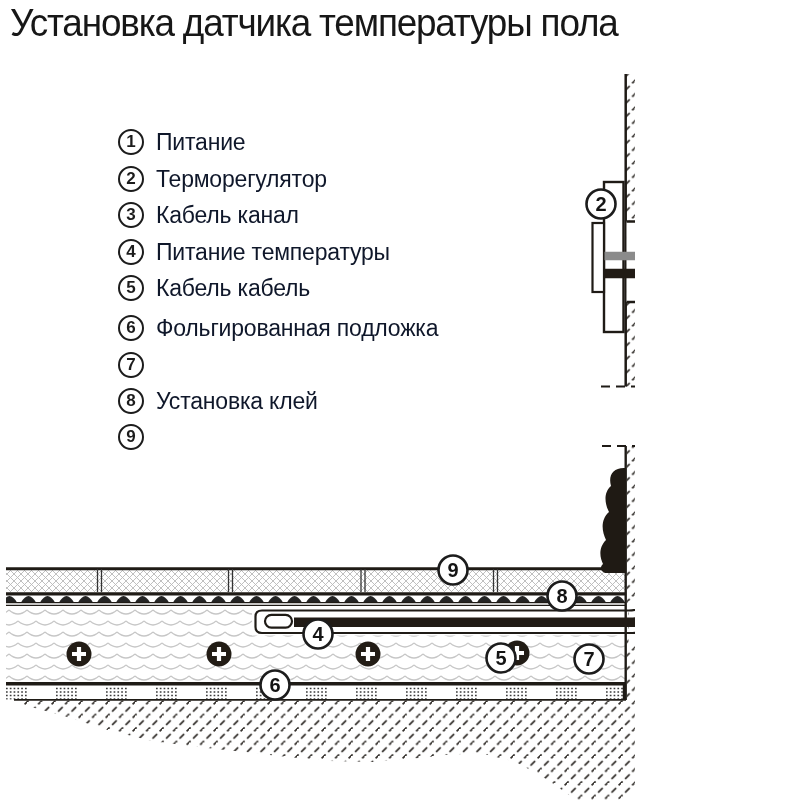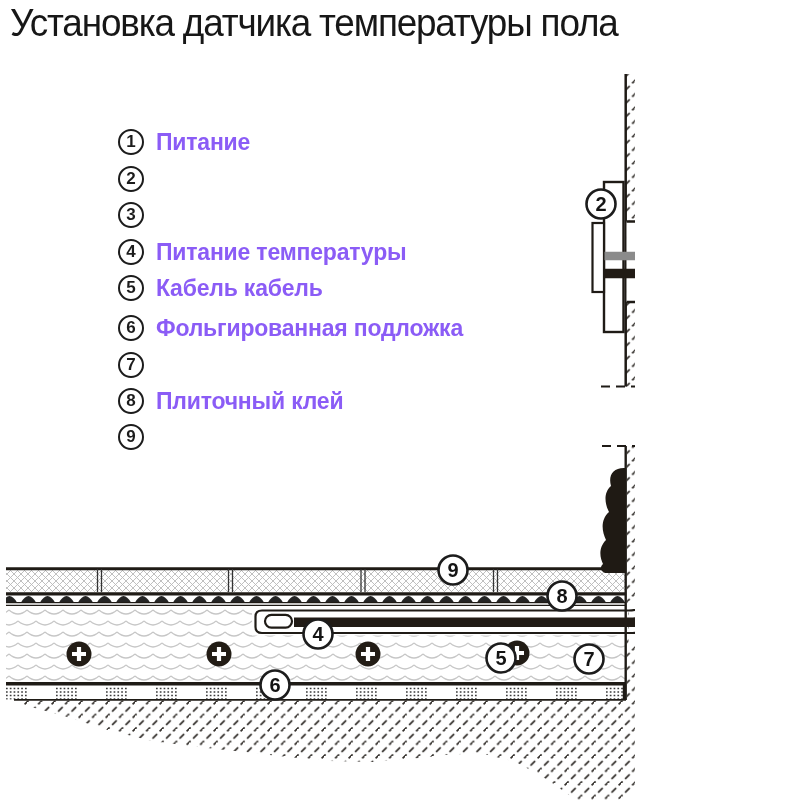--- a/index.html
+++ b/index.html
@@ -6,59 +6,61 @@
   #page{position:relative;width:635px;height:800px;background:#fff;overflow:hidden;
         font-family:"Liberation Sans", sans-serif;}
   #title{position:absolute;left:10px;top:2px;width:770px;
          font-size:38px;font-weight:400;color:#171717;letter-spacing:-1.2px;
          transform:scaleX(0.97);transform-origin:left center;white-space:nowrap;}
   .legend{position:absolute;left:118px;top:0;width:420px;}
   .lrow{position:absolute;left:0;display:flex;align-items:center;gap:12px;height:30px;}
   .lnum{width:26px;height:26px;border:2.4px solid #1c1c1c;border-radius:50%;
         display:flex;align-items:center;justify-content:center;
         font-size:17px;font-weight:700;color:#1c1c1c;box-sizing:border-box;background:#fff;flex:0 0 26px;}
-  .llabel{font-size:23px;color:#8b5cf6;white-space:nowrap;letter-spacing:-0.2px;font-weight:bold;}
+  .llabel{font-size:23px;color:#0f172a;white-space:nowrap;letter-spacing:-0.2px;}
   svg{position:absolute;left:0;top:0;}
 </style>
 </head>
 <body>
 
 <div id="page">
 
   <div id="title">Установка датчика температуры пола</div>
 
   <div class="legend">
     <div class="lrow" style="top:127px">
       <span class="lnum">1</span>
       <span class="llabel">Питание</span>
       </div>
     <div class="lrow" style="top:164px">
       <span class="lnum">2</span>
+      <span class="llabel">Терморегулятор</span>
       </div>
     <div class="lrow" style="top:200px">
       <span class="lnum">3</span>
+      <span class="llabel">Кабель канал</span>
       </div>
     <div class="lrow" style="top:237px">
       <span class="lnum">4</span>
       <span class="llabel">Питание температуры</span>
       </div>
     <div class="lrow" style="top:273px">
       <span class="lnum">5</span>
       <span class="llabel">Кабель кабель</span>
       </div>
     <div class="lrow" style="top:313px">
       <span class="lnum">6</span>
       <span class="llabel">Фольгированная подложка</span>
       </div>
     <div class="lrow" style="top:350px">
       <span class="lnum">7</span>
       </div>
     <div class="lrow" style="top:386px">
       <span class="lnum">8</span>
-      <span class="llabel">Плиточный клей</span>
+      <span class="llabel">Установка клей</span>
       </div>
     <div class="lrow" style="top:422px">
       <span class="lnum">9</span>
       </div>
   </div>
 
   <svg width="785" height="800" viewBox="0 0 785 800">
     <defs>
       <pattern id="pHatch" width="13.5" height="13.5" patternUnits="userSpaceOnUse">
         <path d="M-3,16.5 L16.5,-3" stroke="#2e2a26" stroke-width="1.7" stroke-dasharray="6.5 3.5" fill="none"></path>

